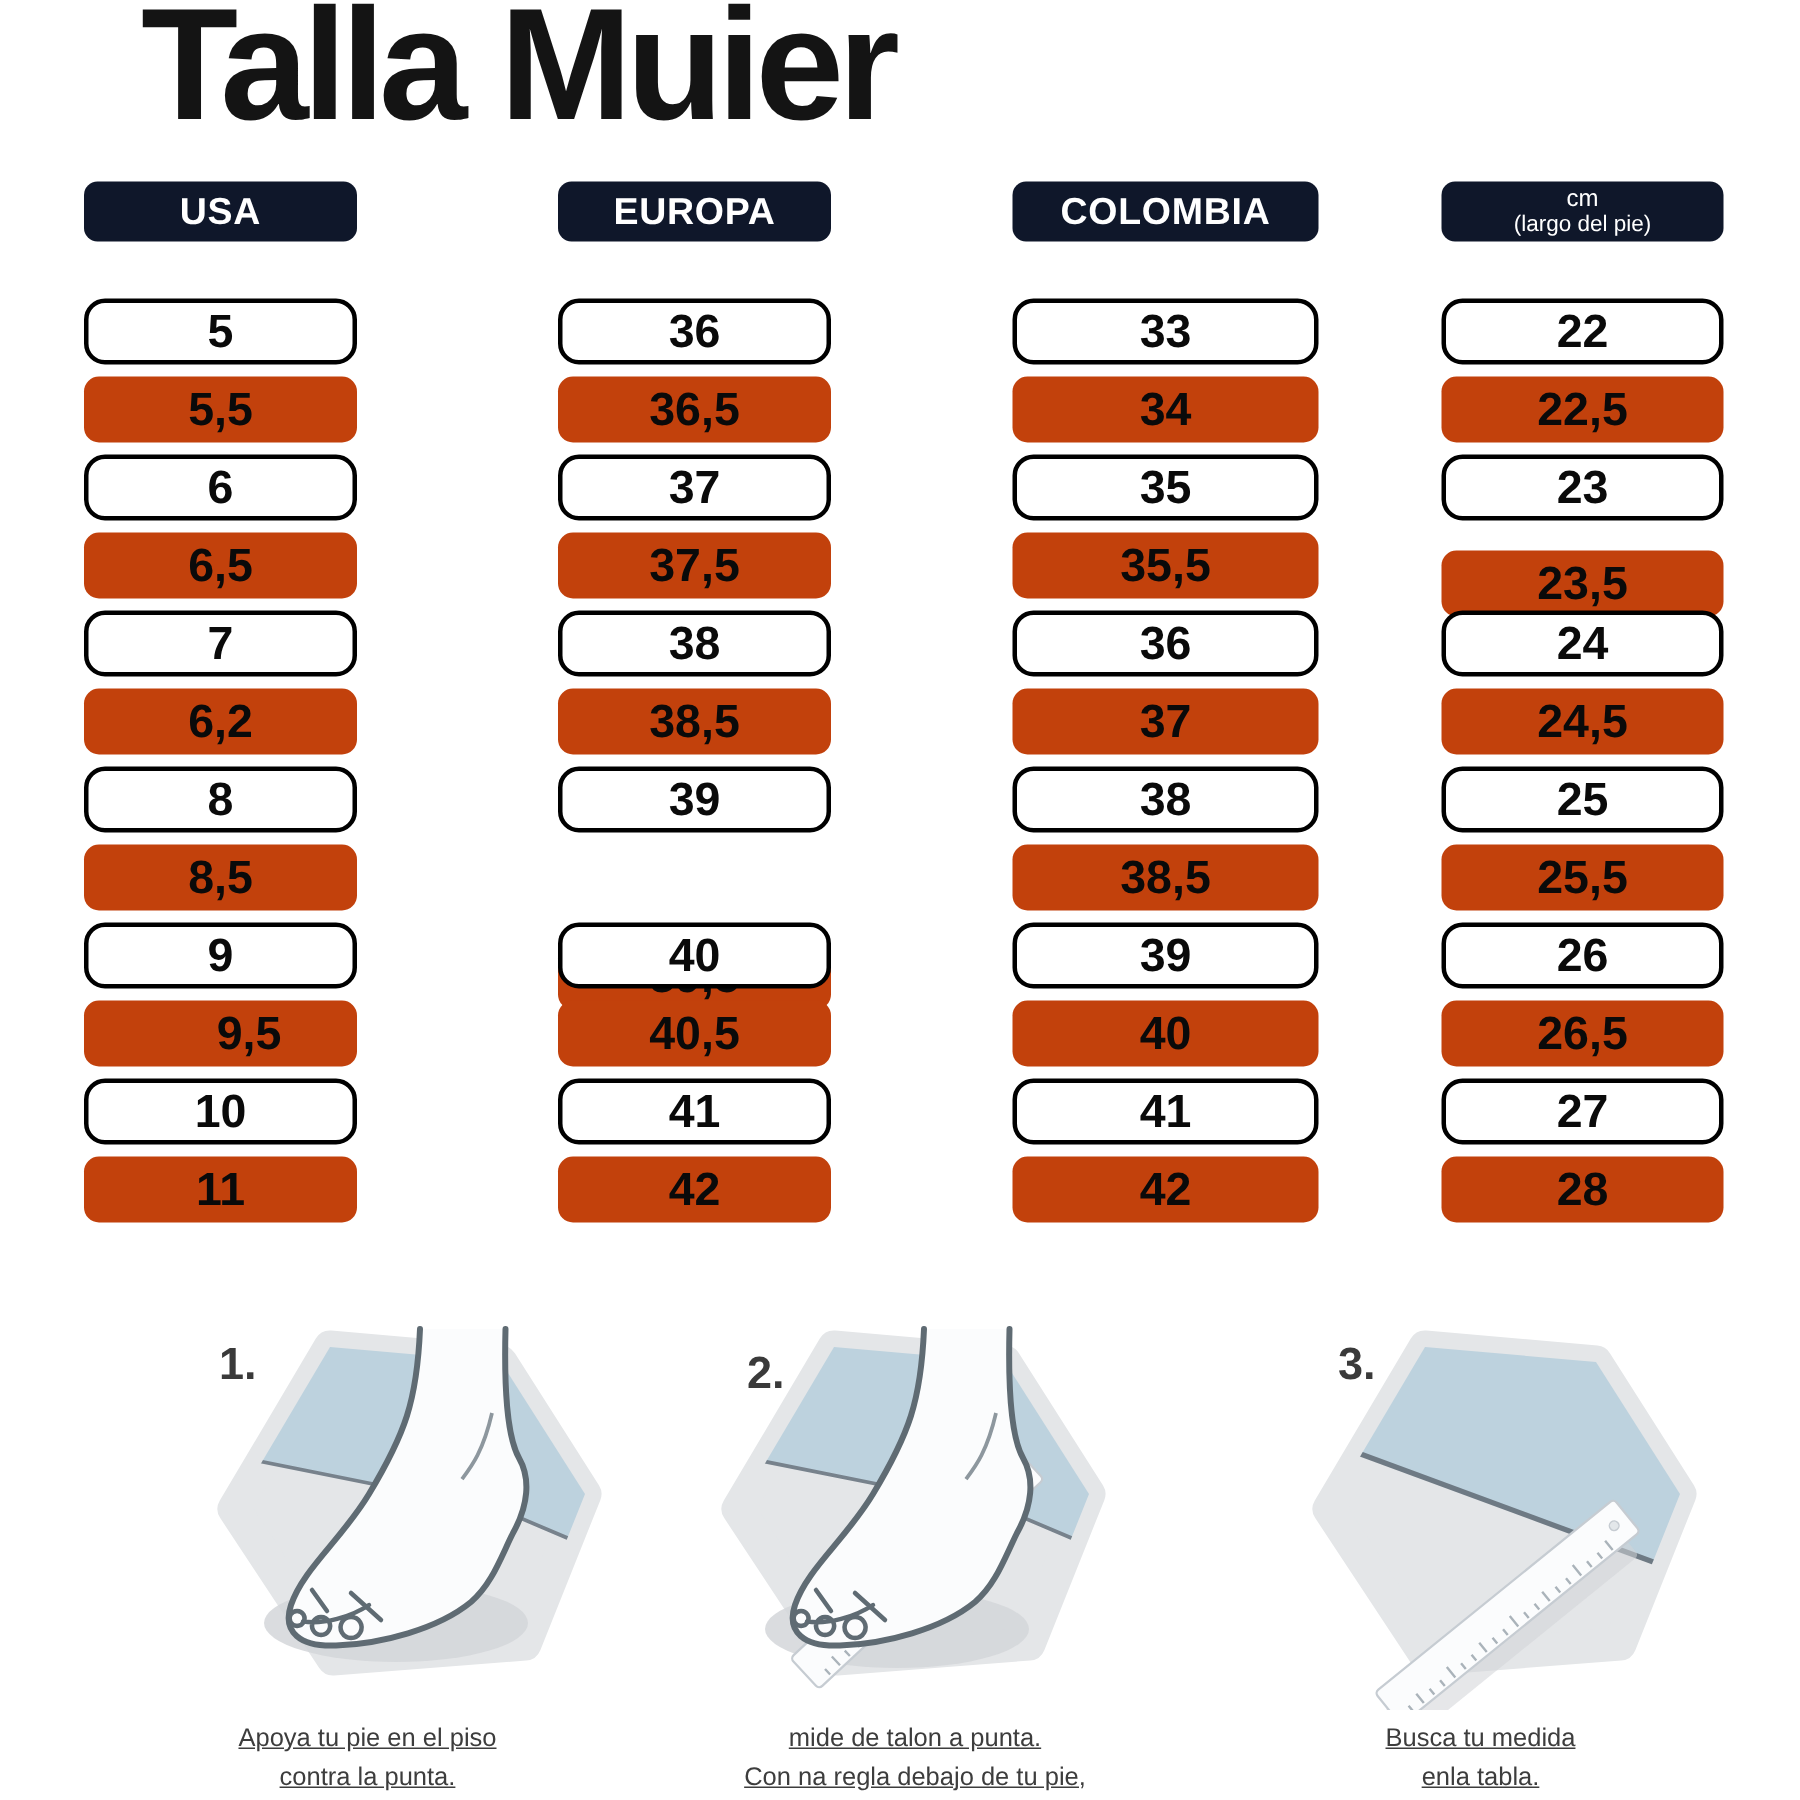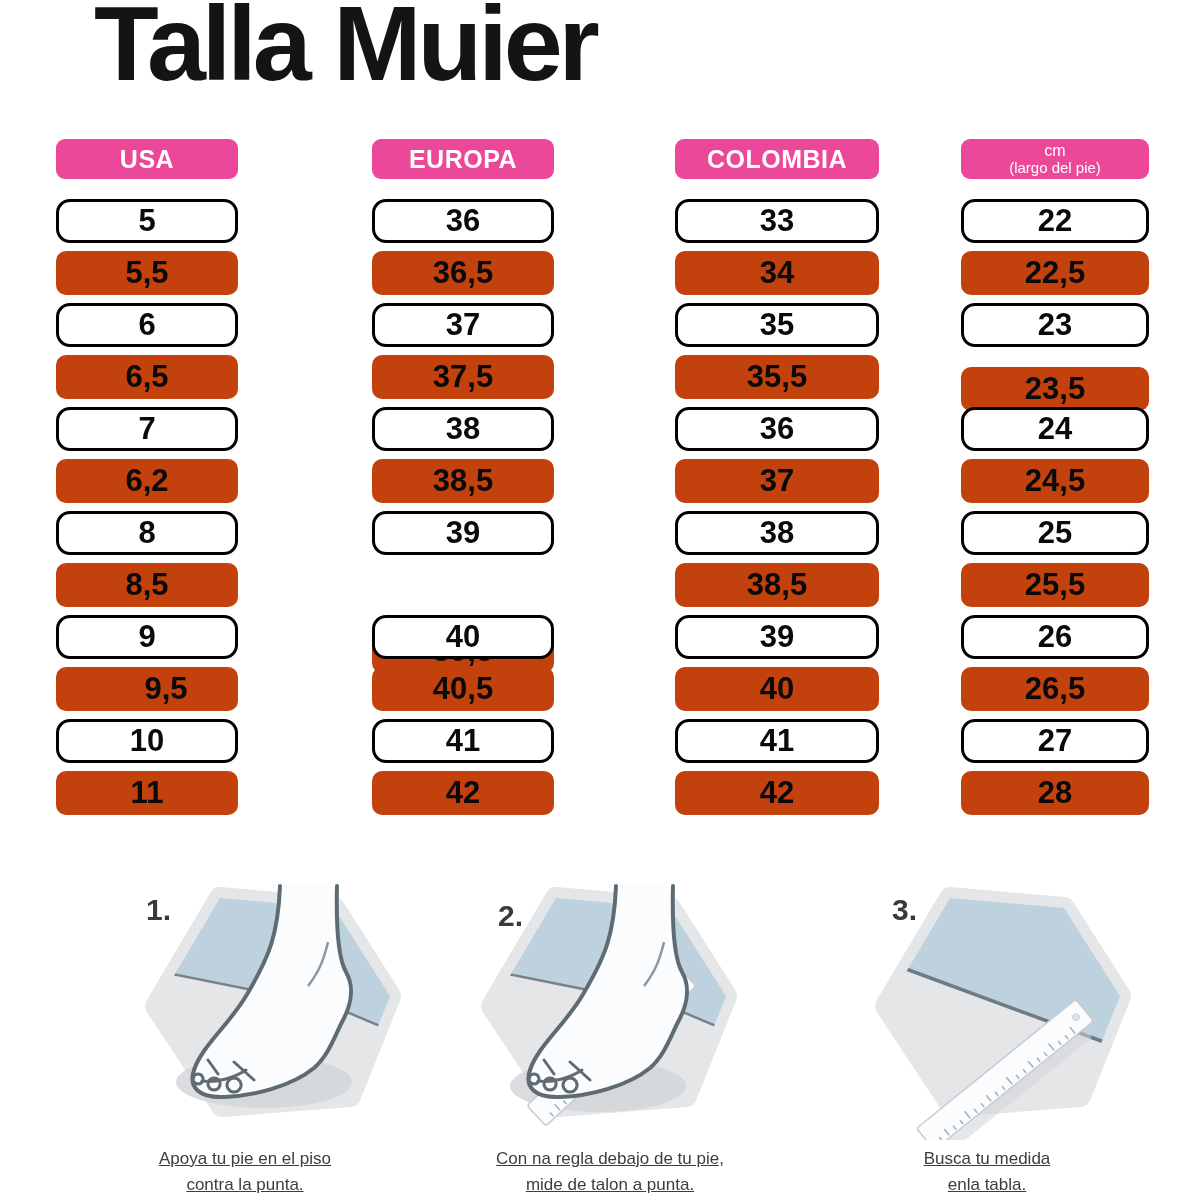--- a/index.html
+++ b/index.html
@@ -7,23 +7,23 @@
     width:1200px;height:1200px;position:relative;background:#ffffff;
     font-family:"Liberation Sans","DejaVu Sans",sans-serif;overflow:hidden;
   }
   .title{
     position:absolute;left:94px;top:-12px;font-size:106px;font-weight:bold;
     letter-spacing:-4px;color:#141414;line-height:1.05;white-space:nowrap;
   }
   .col{position:absolute;top:0;width:182px;height:100%;}
   .header-pill{
     position:absolute;top:121px;height:40px;left:0;right:0;
-    background:#ec4899;color:#ffffff;border-radius:9px;
+    background:#0f172a;color:#ffffff;border-radius:9px;
     display:flex;flex-direction:column;align-items:center;justify-content:center;
-    font-weight:bold;font-size:25px;letter-spacing:0.5px;margin-top:18px;
+    font-weight:bold;font-size:25px;letter-spacing:0.5px;
   }
   .header-pill.cm{font-weight:normal;letter-spacing:0;}
   .header-pill.cm .h-main{font-size:16px;line-height:1.1;}
   .header-pill.cm .h-sub{font-size:15px;line-height:1.15;}
   .cell{
     position:absolute;left:0;right:0;height:44px;box-sizing:border-box;
     display:flex;align-items:center;justify-content:center;
     font-size:31px;font-weight:bold;color:#0a0a0a;
   }
   .cell.white{background:#ffffff;border:3px solid #000000;border-radius:14px;}
@@ -193,19 +193,19 @@
       <path d="M16,-12 v8 M25,-12 v5 M34,-12 v5 M43,-12 v9 M52,-12 v5 M61,-12 v5 M70,-12 v8 M79,-12 v5 M88,-12 v5 M97,-12 v9 M106,-12 v5 M115,-12 v5 M124,-12 v8 M133,-12 v5 M142,-12 v5 M151,-12 v9 M160,-12 v5 M169,-12 v5 M178,-12 v8 M187,-12 v5" stroke="#aab3ba" stroke-width="1.6" fill="none"></path>
     </g>
   </svg>
 </div>
 
 <div class="caption" style="left:100px;top:1146px">
   <div>Apoya tu pie en el piso</div>
   <div>contra la punta.</div>
 </div>
 <div class="caption" style="left:465px;top:1146px">
+  <div>mide de talon a punta.</div>
   <div>Con na regla debajo de tu pie,</div>
-  <div>mide de talon a punta.</div>
 </div>
 <div class="caption" style="left:842px;top:1146px">
   <div>Busca tu medida</div>
   <div>enla tabla.</div>
 </div>
 
 </body></html>

